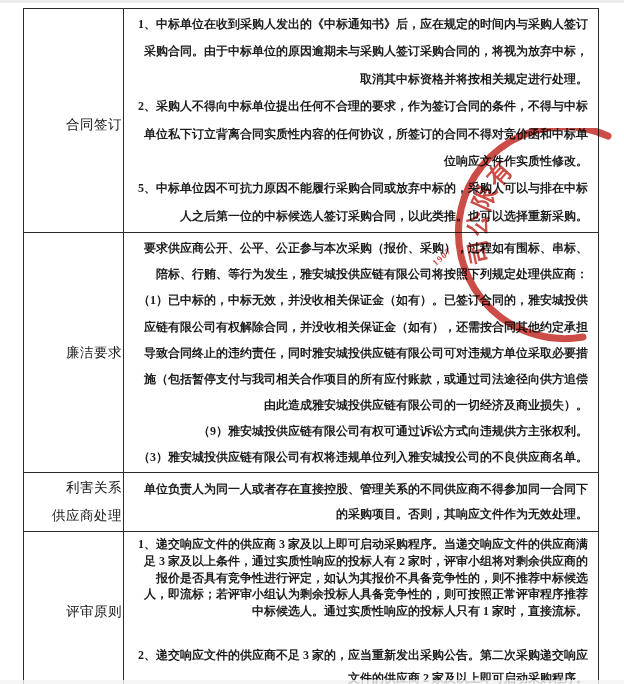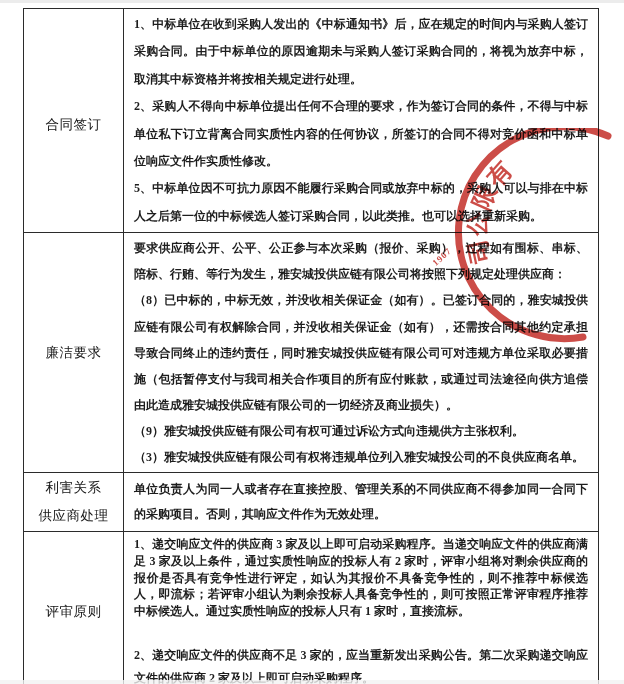--- a/index.html
+++ b/index.html
@@ -22,20 +22,21 @@
   table.terms-table {
     position:absolute; left:23px; top:8px;
     width:575px;
     border-collapse:collapse;
     table-layout:fixed;
   }
   .terms-table td {
     border:1px solid #2b2b2b;
     vertical-align:middle;
     overflow:hidden;
+    text-align:right;
   }
   col.col-label { width:100px; }
   col.col-content { width:475px; }
   tr.row-1 { height:224px; }
   tr.row-2 { height:238px; }
   tr.row-3 { height:52px; }
   tr.row-4 { height:137px; }
   .label-cell {
     text-align:center;
     font-size:13.5px;
@@ -104,21 +105,21 @@
           <p>5、中标单位因不可抗力原因不能履行采购合同或放弃中标的，采购人可以与排在中标人之后第一位的中标候选人签订采购合同，以此类推。也可以选择重新采购。</p>
         </td>
       </tr>
 
       <tr class="row-2">
         <td class="label-cell">
           <div class="label-line">廉洁要求</div>
         </td>
         <td class="content-cell content-r2">
           <p>要求供应商公开、公平、公正参与本次采购（报价、采购），过程如有围标、串标、陪标、行贿、等行为发生，雅安城投供应链有限公司将按照下列规定处理供应商：</p>
-          <p>（8）已中标的，中标无效，并没收相关保证金（如有）。已签订合同的，雅安城投供应链有限公司有权解除合同，并没收相关保证金（如有），还需按合同其他约定承担导致合同终止的违约责任，同时雅安城投供应链有限公司可对违规方单位采取必要措施（包括暂停支付与我司相关合作项目的所有应付账款，或通过司法途径向供方追偿由此造成雅安城投供应链有限公司的一切经济及商业损失）。</p>
+          <p>（1）已中标的，中标无效，并没收相关保证金（如有）。已签订合同的，雅安城投供应链有限公司有权解除合同，并没收相关保证金（如有），还需按合同其他约定承担导致合同终止的违约责任，同时雅安城投供应链有限公司可对违规方单位采取必要措施（包括暂停支付与我司相关合作项目的所有应付账款，或通过司法途径向供方追偿由此造成雅安城投供应链有限公司的一切经济及商业损失）。</p>
           <p>（9）雅安城投供应链有限公司有权可通过诉讼方式向违规供方主张权利。</p>
           <p>（3）雅安城投供应链有限公司有权将违规单位列入雅安城投公司的不良供应商名单。</p>
         </td>
       </tr>
 
       <tr class="row-3">
         <td class="label-cell">
           <div class="label-line">利害关系</div>
           <div class="label-line">供应商处理</div>
         </td>

